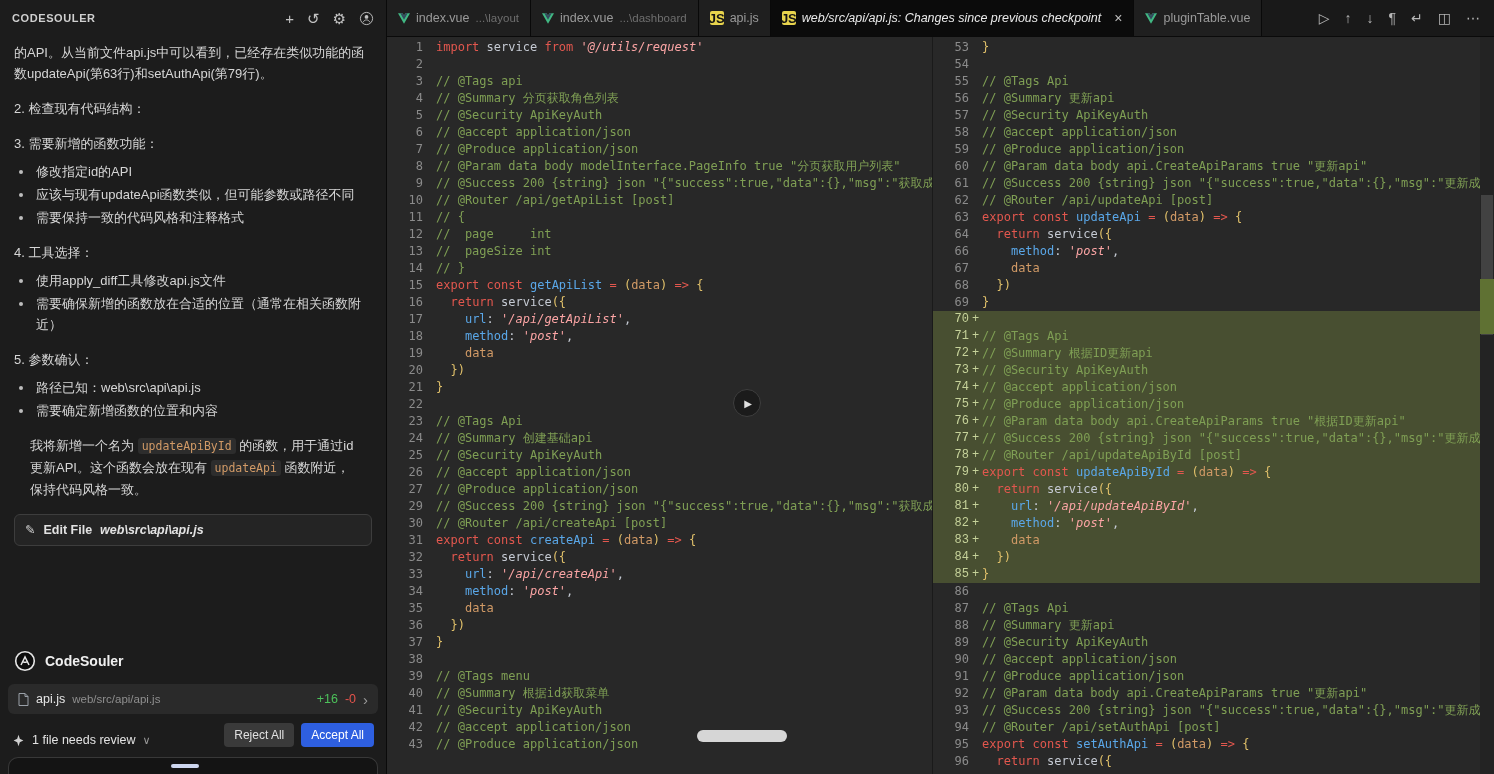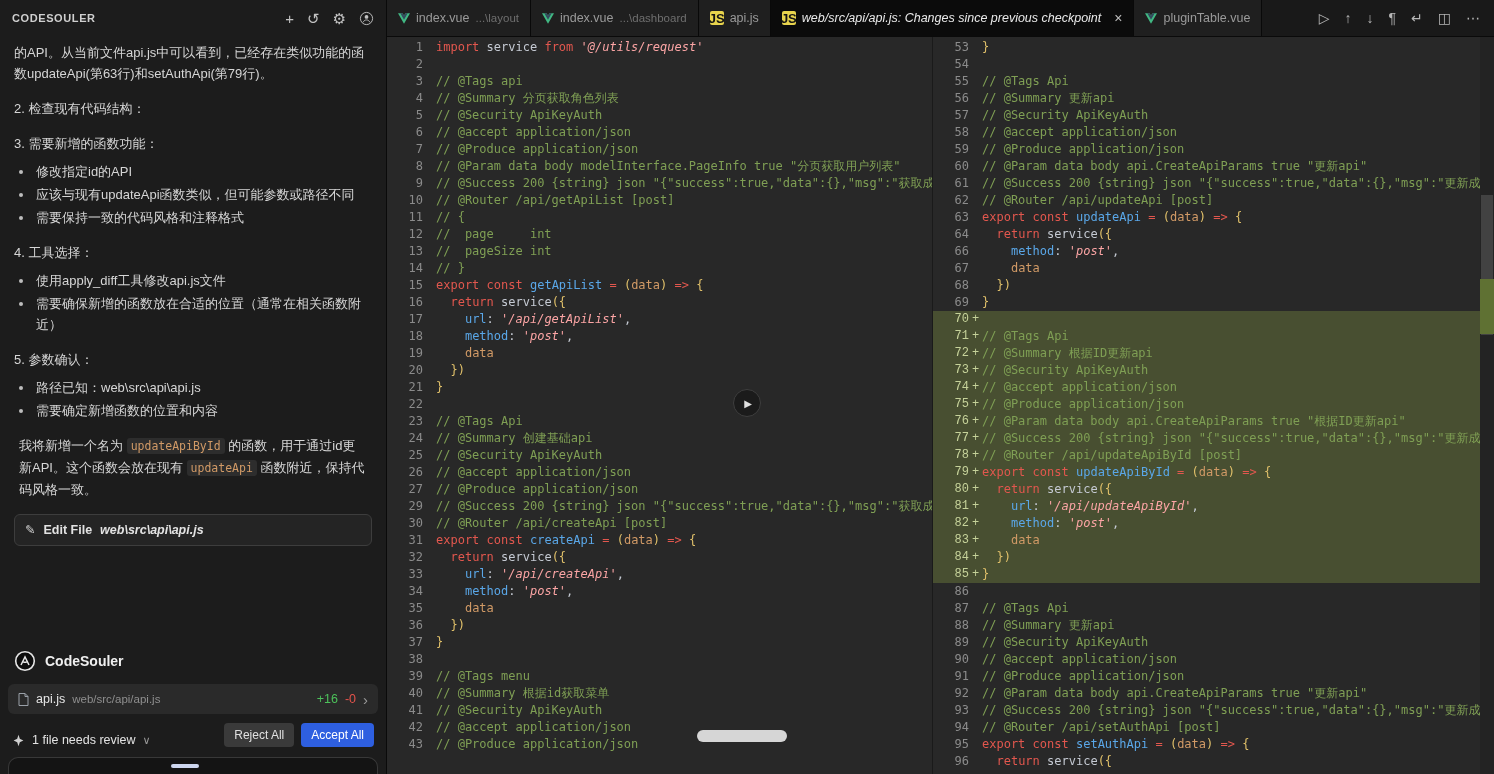--- a/index.html
+++ b/index.html
@@ -11,21 +11,21 @@
   .sb-top{height:36px;flex:none;display:flex;align-items:center;justify-content:space-between;padding:0 12px;}
   .sb-title{font-size:11px;font-weight:700;letter-spacing:.6px;color:#cfcfcf;}
   .sb-icons{display:flex;align-items:center;gap:13px;color:#c2c2c2;}
   .sb-icons .icon{font-size:15px;line-height:1;cursor:pointer;display:inline-flex;align-items:center;}
   .sb-scroll{flex:1;min-height:0;overflow:hidden;padding:0 14px;font-size:13px;line-height:21px;color:#d6d6d6;}
   .intro{margin:6px 0 0;}
   .sec-heading{margin:14px 0 7px;}
   ul.bullets{margin:0;padding-left:20px;}
   ul.bullets li{margin:2px 0;padding-left:2px;}
   ul.bullets li::marker{color:#bdbdbd;}
-  .conclusion{margin:14px 5px 0;}
+  .conclusion{margin:14px 16px 0;}
   .chip{font-family:"DejaVu Sans Mono",monospace;font-size:11.5px;color:#d19a66;background:#2d2d2d;
         border-radius:3px;padding:1px 4px;}
   .edit-file{margin-top:14px;height:30px;border:1px solid #3d3d3d;background:#242424;border-radius:6px;
              display:flex;align-items:center;gap:8px;padding:0 10px;font-size:12.5px;color:#e2e2e2;cursor:pointer;}
   .edit-file .pencil{color:#cfcfcf;}
   .ef-label{font-weight:700;}
   .ef-path{font-style:italic;font-weight:700;}
 
   .sb-footer{flex:none;padding:0 8px;}
   .brand-row{display:flex;align-items:center;gap:9px;padding:10px 6px 12px;font-size:14px;font-weight:700;color:#f0f0f0;}

